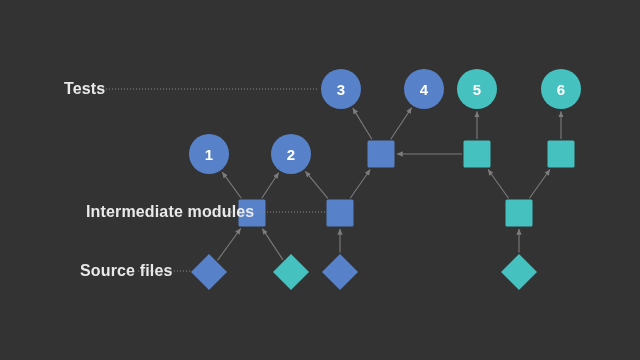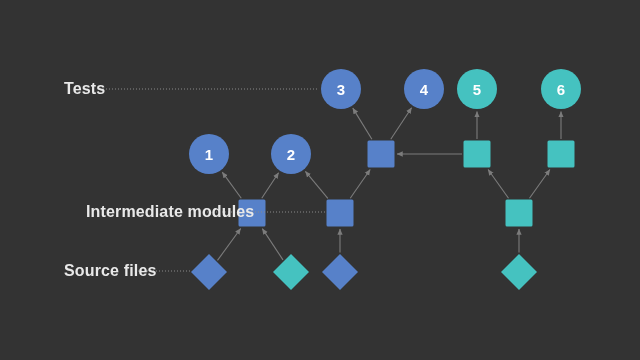--- a/index.html
+++ b/index.html
@@ -113,15 +113,15 @@
       </g>
     </svg>
   <svg class="layer" id="leader-layer" viewBox="0 0 640 360">
       <line x1="100" y1="89" x2="318" y2="89" stroke="#8a8a8a" stroke-width="1" stroke-dasharray="1,2"></line>
       <line x1="204" y1="212" x2="326" y2="212" stroke="#8a8a8a" stroke-width="1" stroke-dasharray="1,2"></line>
       <line x1="138" y1="271" x2="192" y2="271" stroke="#8a8a8a" stroke-width="1" stroke-dasharray="1,2"></line>
     </svg>
   <div id="label-layer">
       <div class="rowlabel" style="left: 64px; top: 89px; color: rgb(233, 233, 233);">Tests</div>
       <div class="rowlabel" style="left: 64px; top: 212px; color: rgb(233, 233, 233); margin-left: 22px;">Intermediate modules</div>
-      <div class="rowlabel" style="left: 64px; top: 271px; color: rgb(233, 233, 233); text-align: right;">Source files</div>
+      <div class="rowlabel" style="left: 80px; top: 271px; color: rgb(233, 233, 233); text-align: right;">Source files</div>
     </div>
 </div>
 
 </body></html>

